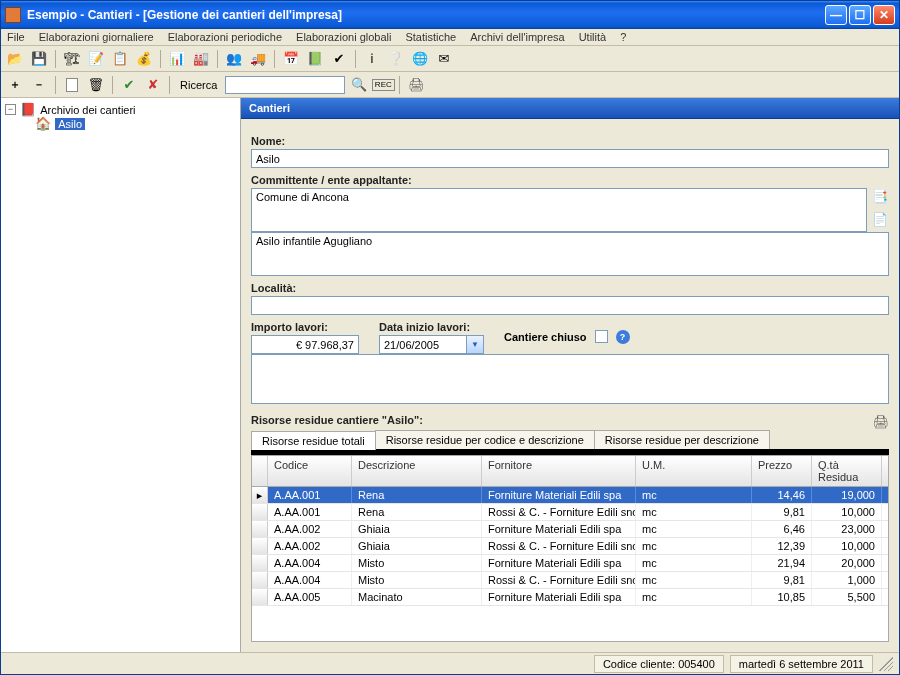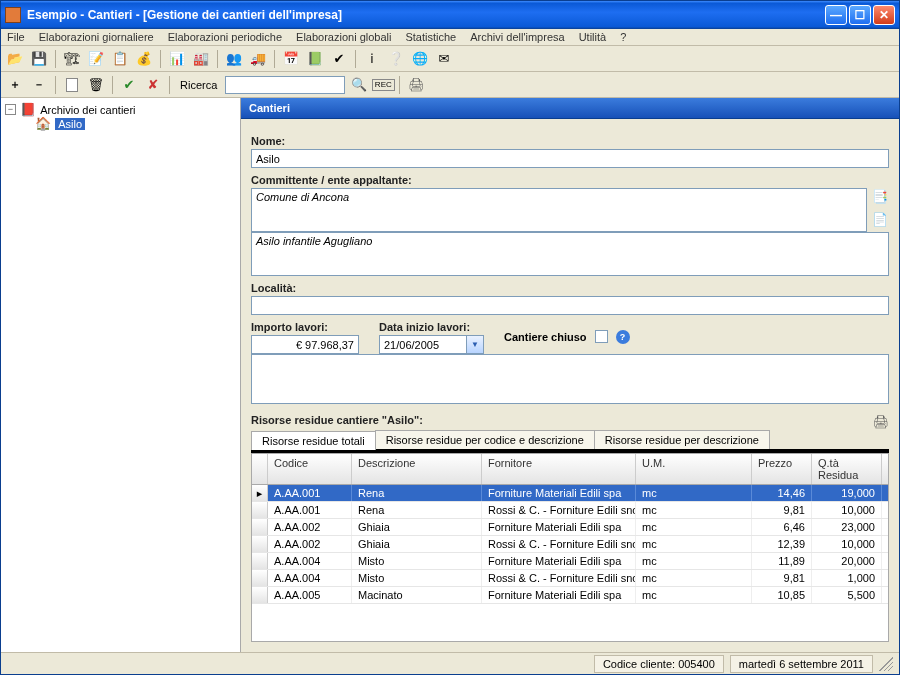--- a/index.html
+++ b/index.html
@@ -29,37 +29,37 @@
 .tree-node { display: flex; align-items: center; gap: 4px; padding: 1px 2px; }
 .tree-expand { width: 11px; height: 11px; border: 1px solid #888; background: #fff; display: flex; align-items: center; justify-content: center; font-size: 9px; line-height: 1; color: #555; }
 .tree-child { margin-left: 32px; display: flex; align-items: center; gap: 4px; }
 .tree-selected { background: #3169c6; color: #fff; padding: 0 3px; }
 
 .form-panel { flex: 1; display: flex; flex-direction: column; overflow: hidden; }
 .panel-header { background: linear-gradient(to bottom, #3b7cdd, #1751b8); color: #fff; font-weight: bold; padding: 4px 8px; border-bottom: 1px solid #0a3e8f; }
 .form-body { flex: 1; padding: 10px; overflow: hidden; display: flex; flex-direction: column; }
 .fld-label { font-weight: bold; color: #222; margin-bottom: 2px; margin-top: 6px; }
 .fld-input { width: 100%; border: 1px solid #7f9db9; padding: 2px 4px; background: #fff; height: 19px; }
-.fld-textarea { width: 100%; border: 1px solid #7f9db9; padding: 2px 4px; background: #fff; resize: none; font-style: italic; }
+.fld-textarea { width: 100%; border: 1px solid #7f9db9; padding: 2px 4px; background: #fff; resize: none; }
 .committente-row { display: flex; gap: 6px; align-items: flex-start; }
 .committente-row textarea { flex: 1; }
 .side-icons { display: flex; flex-direction: column; gap: 10px; padding-top: 2px; }
 
 .inline-group { display: flex; gap: 20px; align-items: center; margin-top: 6px; }
 .inline-field { display: flex; flex-direction: column; }
 .date-wrap { display: flex; }
 .date-input { width: 88px; border: 1px solid #7f9db9; padding: 2px 4px; background: #fff; height: 19px; }
 .date-btn { width: 17px; height: 19px; background: linear-gradient(to bottom, #eaf2ff, #b8d4ff); border: 1px solid #7f9db9; border-left: none; display: flex; align-items: center; justify-content: center; color: #2a5db0; font-size: 8px; }
 .importo-input { width: 108px; text-align: right; border: 1px solid #7f9db9; padding: 2px 4px; background: #fff; height: 19px; }
 .chk-wrap { display: flex; align-items: center; gap: 8px; margin-bottom: 2px; }
 .chk { width: 13px; height: 13px; border: 1px solid #7f9db9; background: #fff; }
 .help-icon { width: 14px; height: 14px; border-radius: 7px; background: #3b7cdd; color: #fff; display: flex; align-items: center; justify-content: center; font-size: 9px; font-weight: bold; }
 
 .risorse-header { display: flex; justify-content: space-between; align-items: flex-end; margin-top: 4px; }
-.tabs { display: flex; margin-top: 2px; border-bottom: 4px solid #000000; }
+.tabs { display: flex; margin-top: 2px; border-bottom: 6px solid #000000; }
 .tab { padding: 3px 10px; border: 1px solid #a9a9a9; border-bottom: none; background: #f7f5eb; margin-right: -1px; position: relative; }
 .tab.active { background: #fff; top: 1px; }
 
 .grid { border: 1px solid #a9a9a9; flex: 1; overflow: hidden; display: flex; flex-direction: column; min-height: 130px; }
 .grid-header { display: flex; background: linear-gradient(to bottom, #fff, #e4e4e4); border-bottom: 1px solid #a9a9a9; }
 .gh { padding: 3px 6px; border-right: 1px solid #ccc; color: #333; }
 .grid-body { flex: 1; overflow: auto; background: #fff; }
 .gr { display: flex; border-bottom: 1px solid #e6e6e6; }
 .gr.sel { background: #3169c6; color: #fff; }
 .gr.sel .gc { border-right-color: #5a8ad8; }
@@ -313,21 +313,21 @@
                 <div class="gc c-um">mc</div>
                 <div class="gc c-prezzo num">12,39</div>
                 <div class="gc c-qta num">10,000</div>
               </div>
               <div class="gr">
                 <div class="row-indicator"></div>
                 <div class="gc c-cod">A.AA.004</div>
                 <div class="gc c-desc">Misto</div>
                 <div class="gc c-forn">Forniture Materiali Edili spa</div>
                 <div class="gc c-um">mc</div>
-                <div class="gc c-prezzo num">11,89</div>
+                <div class="gc c-prezzo num">21,94</div>
                 <div class="gc c-qta num">20,000</div>
               </div>
               <div class="gr">
                 <div class="row-indicator"></div>
                 <div class="gc c-cod">A.AA.004</div>
                 <div class="gc c-desc">Misto</div>
                 <div class="gc c-forn">Rossi &amp; C. - Forniture Edili snc</div>
                 <div class="gc c-um">mc</div>
                 <div class="gc c-prezzo num">9,81</div>
                 <div class="gc c-qta num">1,000</div>

